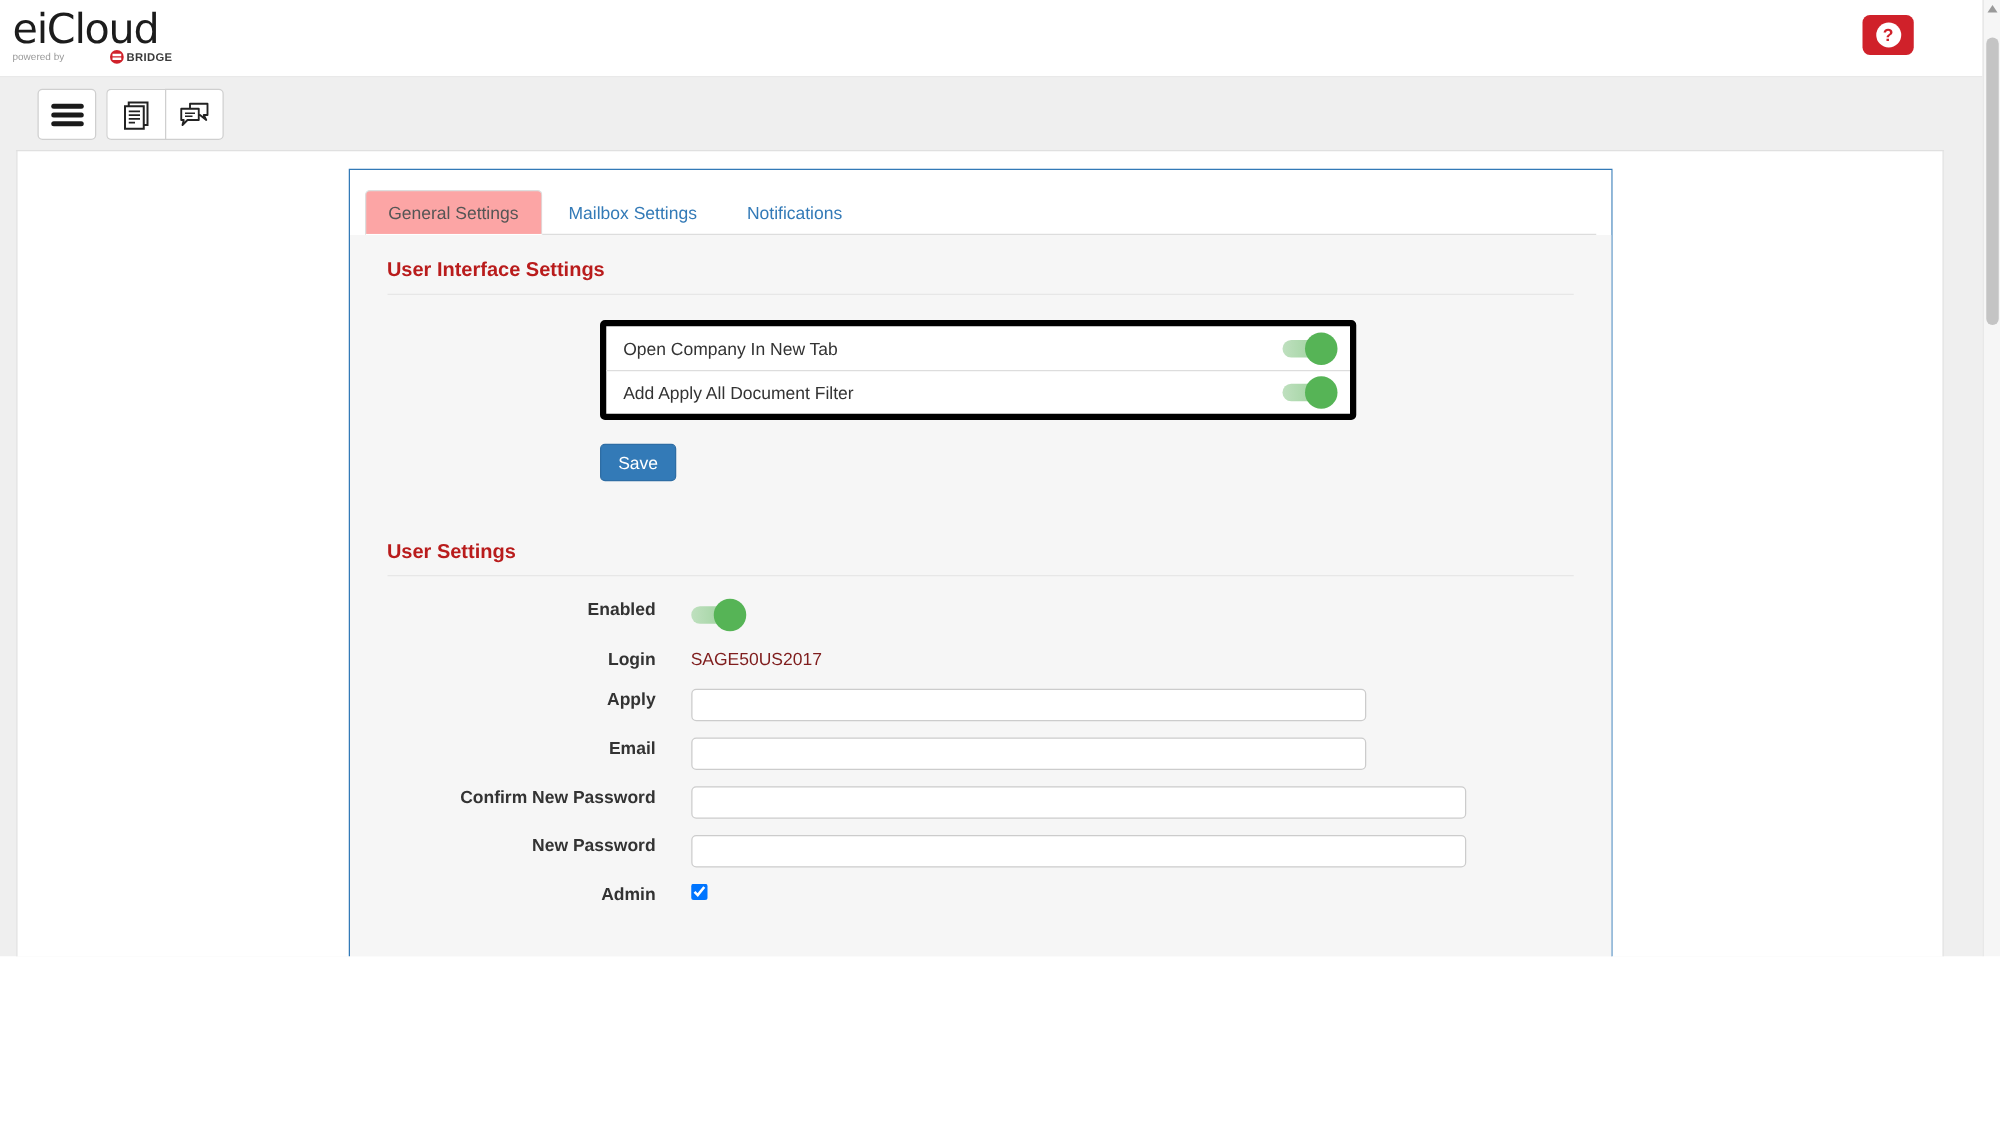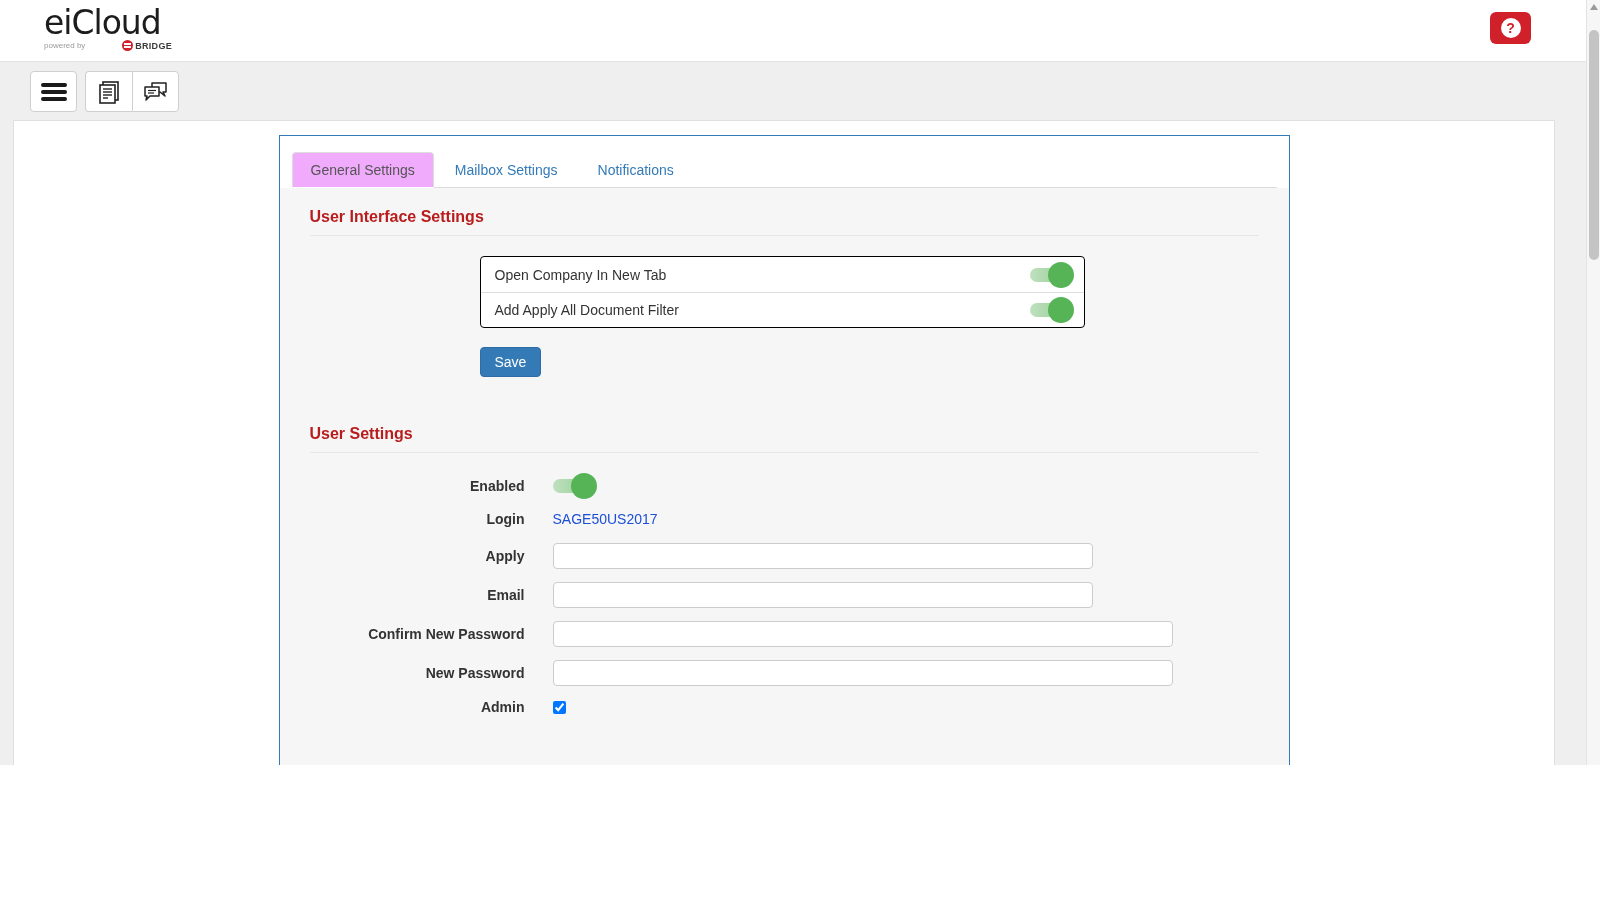--- a/index.html
+++ b/index.html
@@ -1,20 +1,20 @@
 <!DOCTYPE html>
 <html><head>
 <meta charset="utf-8">
 <style>
   * { margin:0; padding:0; box-sizing:border-box; }
   html,body { width:1600px; height:900px; background:#ffffff; font-family:"Liberation Sans", sans-serif; font-size:14px; color:#333; overflow:hidden; }
 
   
   .app-header { position:absolute; top:0; left:0; width:1586px; height:62px; background:#ffffff; border-bottom:1px solid #e2e2e2; z-index:5; }
-  .logo-wrap { position:absolute; left:10px; top:6px; width:130px;margin-left:34px; }
+  .logo-wrap { position:absolute; left:10px; top:6px; width:130px; }
   .logo-text { font-family:"DejaVu Sans", sans-serif; font-size:33px; color:#1c1c1c; letter-spacing:-1px; line-height:34px; }
   .logo-sub { display:flex; align-items:center; justify-content:space-between; gap:4px; margin-top:0px; padding-right:2px; }
   .powered-by { font-size:8px; color:#9a9a9a; }
   .bridge-mark { display:flex; align-items:center; gap:2px; }
   .bridge-circle { width:11px; height:11px; border-radius:50%; background:#d0212a; position:relative; display:inline-block; }
   .bridge-circle::before { content:""; position:absolute; left:2px; right:2px; top:3px; height:1.5px; background:#fff; box-shadow:0 3px 0 #fff; }
   .bridge-name { font-size:9px; font-weight:bold; color:#3a3a3a; letter-spacing:0.3px; }
   .help-btn { position:absolute; right:55px; top:12px; width:41px; height:32px; background:#d0212a; border:none; border-radius:6px; cursor:pointer; display:flex; align-items:center; justify-content:center; }
   .help-glyph { width:20px; height:20px; background:#ffffff; border-radius:50%; color:#d0212a; font-weight:bold; font-size:14px; line-height:20px; text-align:center; }
 
@@ -35,48 +35,48 @@
 
   
   .settings-panel { width:1011px; margin:14px auto 0; border:1px solid #337ab7; background:#ffffff; }
   .panel-heading { height:33px; background:#337ab7; color:#ffffff; font-size:15px; text-align:center; line-height:33px; }
   .panel-body { padding-top:16px; background:#ffffff; }
 
   
   .nav-tabs { display:flex; margin:0 12px; position:relative; }
   .nav-tabs::after { content:""; position:absolute; left:0; right:0; bottom:0; height:1px; background:#ddd; }
   .tab { padding:9px 18px; font-size:14px; color:#337ab7; cursor:pointer; position:relative; border:1px solid transparent; border-radius:4px 4px 0 0; margin-right:2px; }
-  .tab.active { background:#f0abfc; color:#555; border-color:#ddd; border-bottom-color:#ffffff; z-index:2; cursor:default; }
+  .tab.active { background:#fca5a5; color:#555; border-color:#ddd; border-bottom-color:#ffffff; z-index:2; cursor:default; }
 
   .tab-content { background:#f6f6f6; padding:20px 30px 40px; min-height:540px; }
 
   .section-heading { font-size:16px; font-weight:bold; color:#b91c1c; padding-bottom:9px; border-bottom:1px solid #e7e7e7; }
 
   
-  .toggle-list { margin:20px 0 0 170px; width:605px; background:#ffffff; border:1px solid #000000; border-radius:4px; }
+  .toggle-list { margin:20px 0 0 170px; width:605px; background:#ffffff; border:5px solid #000000; border-radius:4px; }
   .toggle-row { height:35px; display:flex; align-items:center; justify-content:space-between; padding:0 12px 0 14px; }
   .toggle-row + .toggle-row { border-top:1px solid #ddd; }
   .toggle-row .t-label { font-size:14px; color:#333; }
 
   
   .switch { position:relative; width:42px; height:26px; cursor:pointer; flex:0 0 auto; }
   .switch .track { position:absolute; left:0; top:6px; width:38px; height:14px; border-radius:8px; background:#cfcfcf; }
   .switch .knob { position:absolute; top:0; left:0; width:26px; height:26px; border-radius:50%; background:#bdbdbd; }
   .switch.on .track { background:linear-gradient(to right,#bfe0bf,#93ce93); }
   .switch.on .knob { left:auto; right:-2px; background:#56b456; }
 
   .save-btn { margin:19px 0 0 170px; background:#337ab7; color:#ffffff; border:1px solid #2e6da4; border-radius:4px; font-size:14px; padding:6px 14px; cursor:pointer; }
 
   
   .user-section { margin-top:48px; }
   .form-area { margin-top:18px; }
-  .form-row { display:flex; align-items:center; margin-bottom:13px; }
+  .form-row { display:flex; align-items:flex-start; margin-bottom:13px; }
   .form-row .f-label { width:215px; text-align:right; font-weight:bold; color:#333; font-size:14px; flex:0 0 auto; }
   .form-row .f-control { margin-left:28px; display:flex; align-items:center; }
-  .static-value { font-size:14px; color:#1d4ed8; }
+  .static-value { font-size:14px; color:#7f1d1d; }
   .txt-input { height:26px; border:1px solid #ccc; border-radius:4px; background:#fff; padding:0 8px; font-size:13px; font-family:"Liberation Sans",sans-serif; color:#333; }
   .txt-input.mid { width:540px; }
   .txt-input.wide { width:620px; }
   .row-enabled { height:30px; margin-bottom:10px; }
   .row-login { margin-bottom:16px; }
   .admin-check { width:13px; height:13px; cursor:pointer; }
 
   
   .scrollbar { position:absolute; right:0; top:0; width:14px; height:765px; background:#f6f6f6; border-left:1px solid #e3e3e3; z-index:9; }
   .scroll-arrow { position:absolute; top:4px; left:3px; width:0; height:0; border-left:4px solid transparent; border-right:4px solid transparent; border-bottom:6px solid #9a9a9a; }

